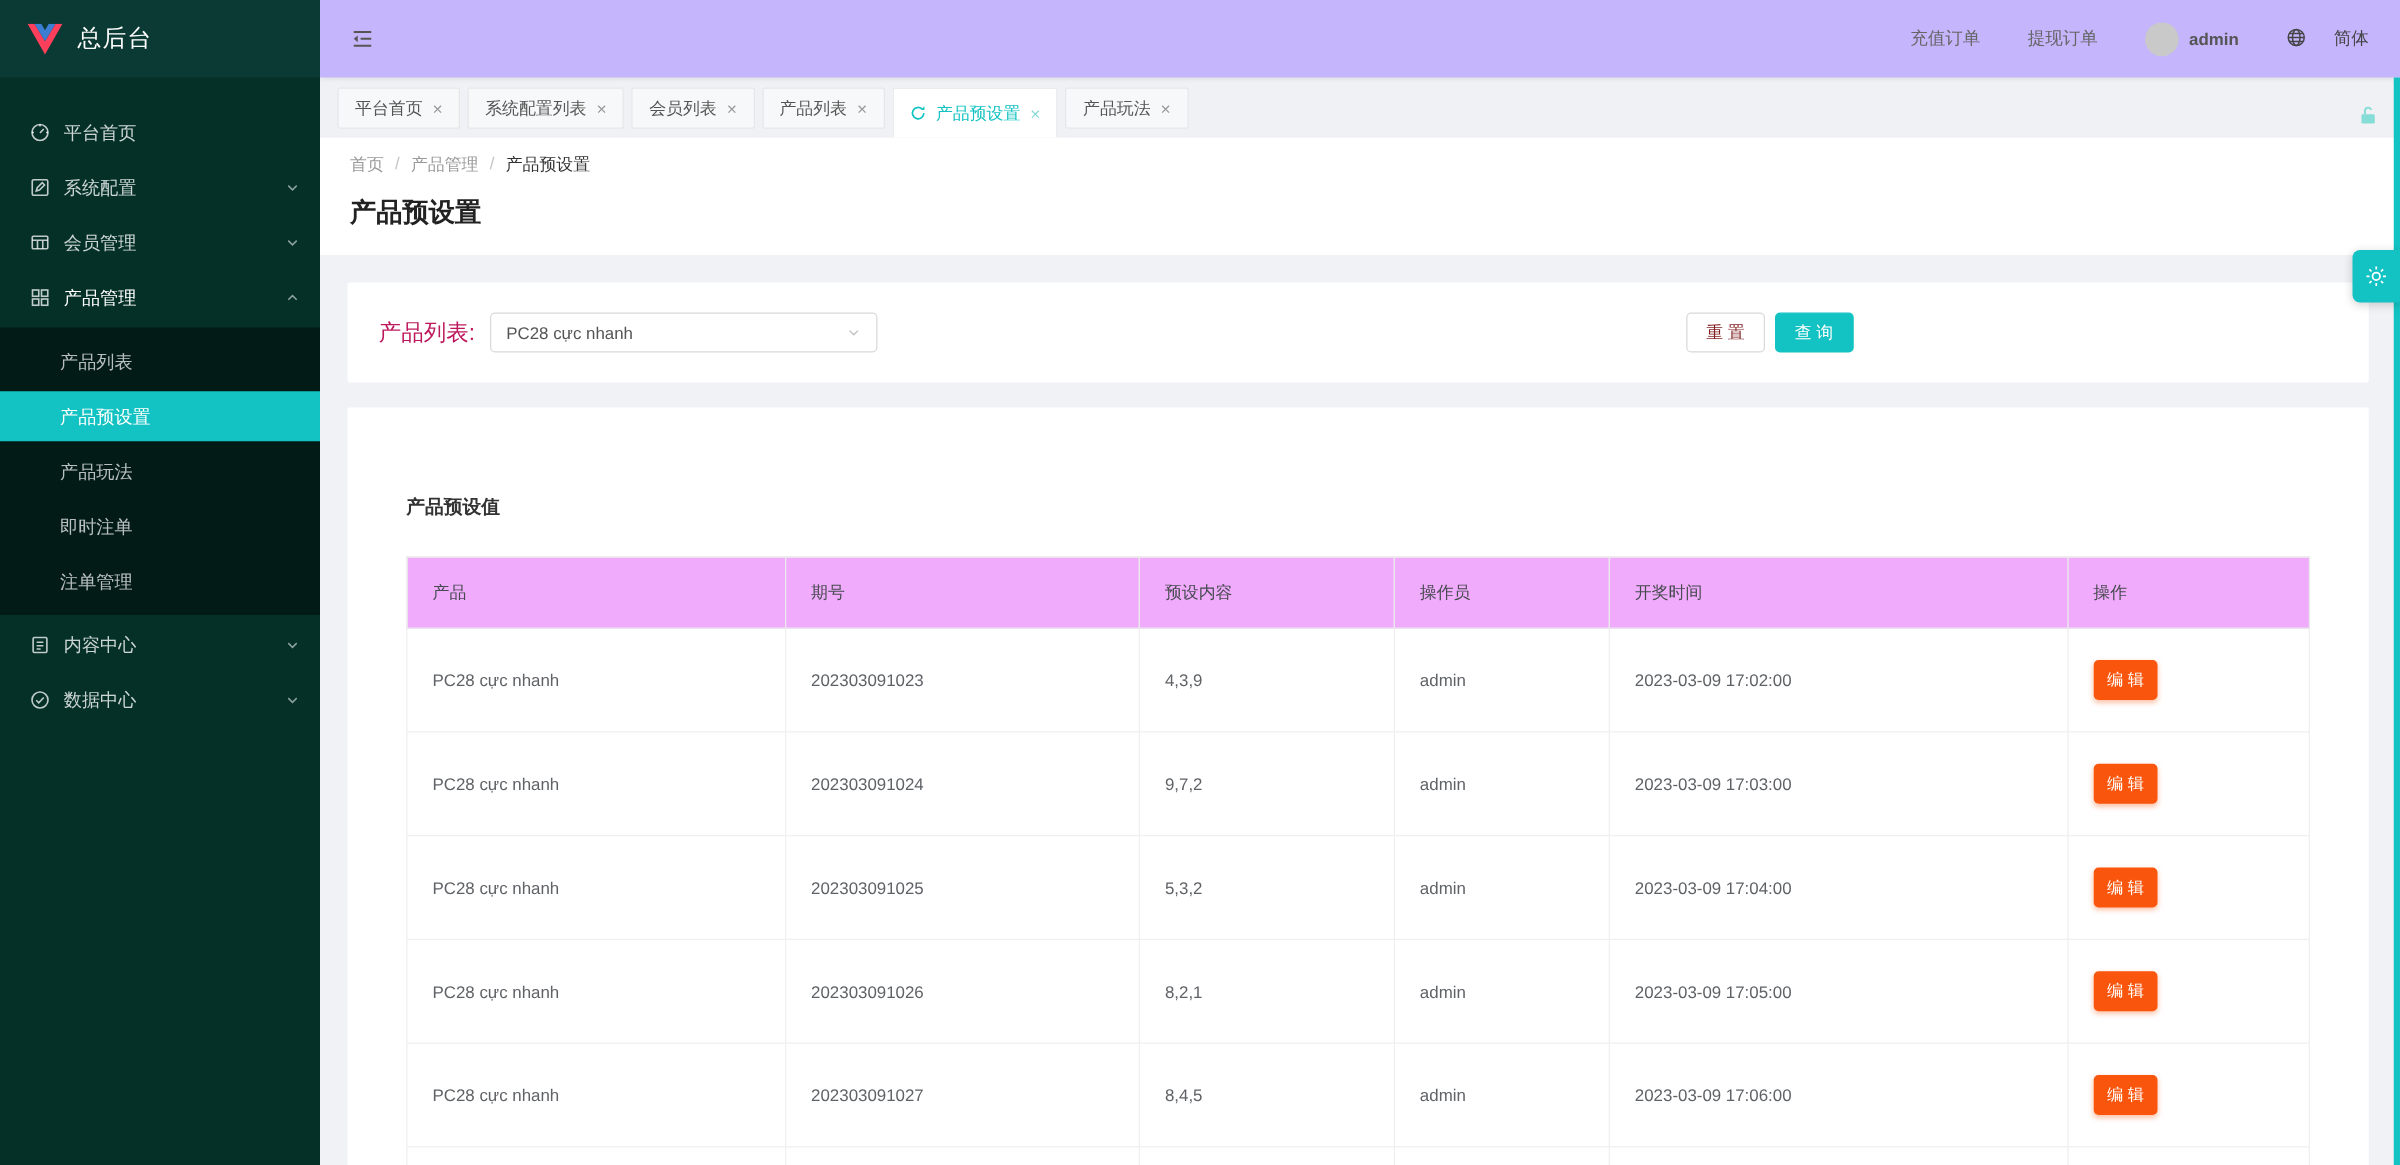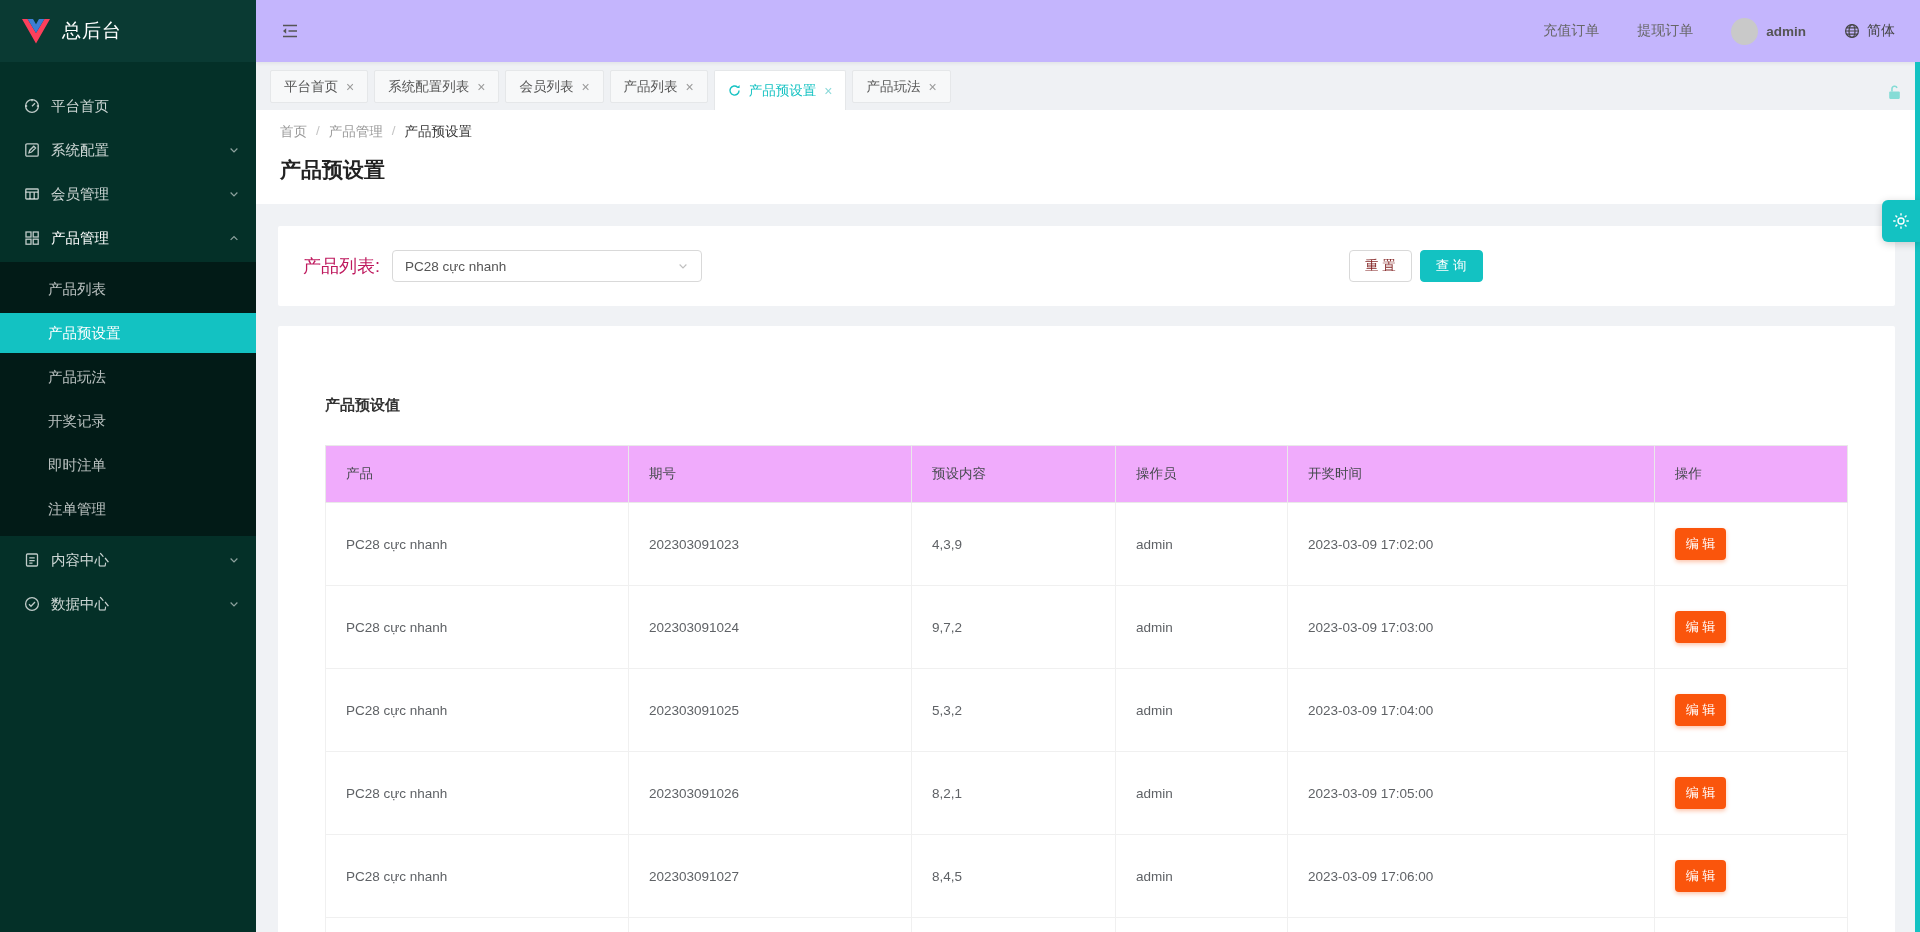--- a/index.html
+++ b/index.html
@@ -30,21 +30,21 @@
 
   
   .main{margin-left:256px;height:932px;display:flex;flex-direction:column;}
   .topbar{height:62px;background:#c4b5fd;box-shadow:0 1px 4px rgba(0,21,41,.08);display:flex;align-items:center;padding:0 25px;position:relative;z-index:4;flex:none;}
   .fold{display:flex;cursor:pointer;}
   .topbar-right{margin-left:auto;display:flex;align-items:center;gap:38px;color:#666;}
   .top-link{cursor:pointer;font-size:14px;color:#666;}
   .user-chip{display:flex;align-items:center;gap:8px;cursor:pointer;}
   .avatar{width:27px;height:27px;border-radius:50%;background:#c9c9c9;}
   .user-name{color:#555;font-weight:bold;font-size:13.5px;}
-  .lang-chip{display:flex;align-items:center;gap:7px;cursor:pointer;color:#444;}
+  .lang-chip{display:flex;gap:22px;cursor:pointer;color:#444;}
 
   
   .tabbar{height:48px;background:#eff1f4;display:flex;align-items:flex-end;padding:0 0 0 14px;position:relative;flex:none;}
   .tab{height:33px;margin:0 6px 7px 0;display:flex;align-items:center;gap:8px;padding:0 13px;background:#f7f8f9;border:1px solid #e5e7e9;border-radius:2px;font-size:13.5px;color:#555;cursor:pointer;white-space:nowrap;}
   .tab .close{color:#9a9a9a;font-size:14px;line-height:1;cursor:pointer;}
   .tab.active{height:40px;margin-bottom:0;background:#fff;border-bottom:none;border-radius:2px 2px 0 0;color:var(--accent);}
   .tab.active .close{color:#8ad9d9;}
   .tab .refresh{display:none;}
   .tab.active .refresh{display:flex;color:var(--accent);}
   .tab-lock{position:absolute;right:17px;bottom:9px;color:#86dcd6;display:flex;cursor:pointer;}
@@ -155,23 +155,20 @@
 
       <div class="submenu" id="product-submenu">
           <div class="submenu-item">
             <span>产品列表</span>
           </div>
           <div class="submenu-item active">
             <span>产品预设置</span>
           </div>
           <div class="submenu-item">
             <span>产品玩法</span>
-          </div>
-          <div class="submenu-item">
-            <span>开奖记录</span>
           </div>
           <div class="submenu-item">
             <span>即时注单</span>
           </div>
           <div class="submenu-item">
             <span>注单管理</span>
           </div>
         </div>
 
       <div class="menu-item">

